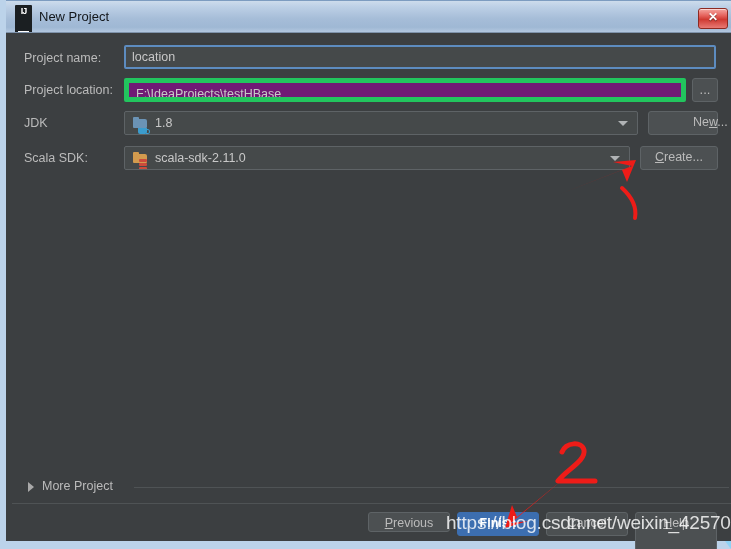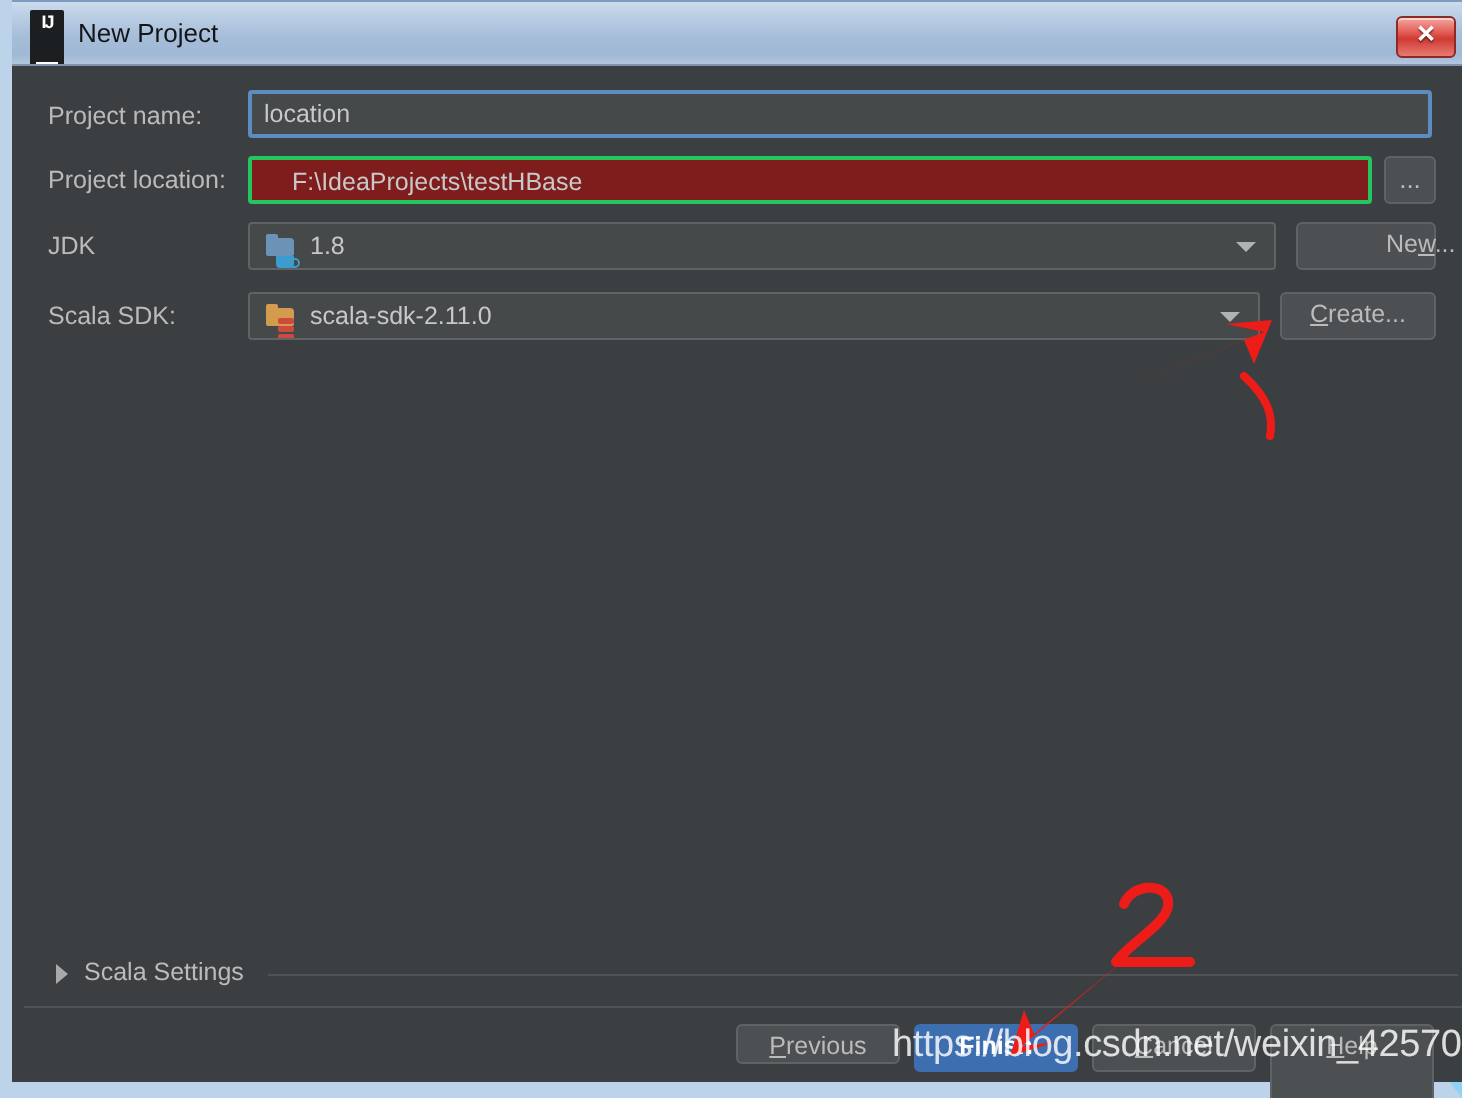--- a/index.html
+++ b/index.html
@@ -114,28 +114,28 @@
     left: 12px;
     font-size: 12.5px;
     color: #bbbbbb;
     font-family: "Liberation Sans", sans-serif;
     white-space: nowrap;
   }
 
   .text-field {
     position: absolute;
     box-sizing: border-box;
-    background: #7f1d1d;
-    border: 2px solid #22c55e;
+    background: #701a75;
+    border: 5px solid #22c55e;
     border-radius: 2px;
     color: #c8c8c8;
     font-size: 12.5px;
     font-family: "Liberation Sans", sans-serif;
     line-height: 22px;
-    padding-left: 20px;
+    padding-left: 7px;
     white-space: nowrap;
     overflow: hidden;
   }
   .text-field.focused {
     border: 2px solid #5d8cc0;
     background: #45494a;
     line-height: 20px;
     padding-left: 6px;
   }
 
@@ -354,21 +354,21 @@
             </span>
         </span>
         <span class="combo-text">scala-sdk-2.11.0</span>
         <span class="arrow"></span>
       </div>
       <div class="btn" style="left:628px; top:0px; width:78px; height:24px; line-height:21px;"><span></span><span class="mn">C</span><span>reate...</span></div>
     </div>
 
     <div id="more-settings">
       <span id="more-triangle"></span>
-      <span id="more-label">Scala Settings</span>
+      <span id="more-label">More Project</span>
       <span id="more-rule"></span>
     </div>
 
     <div id="bottom-sep"></div>
 
     <div class="btn" style="left:356px; top:479px; width:82px; height:20px; line-height:21px;"><span></span><span class="mn">P</span><span>revious</span></div>
 
     <div class="btn default" style="left:445px; top:479px; width:82px; height:24px; line-height:21px;"><span></span><span>F</span><span>inish</span></div>
 
     <div class="btn" style="left:534px; top:479px; width:82px; height:24px; line-height:21px;"><span></span><span class="mn">C</span><span>ancel</span></div>

